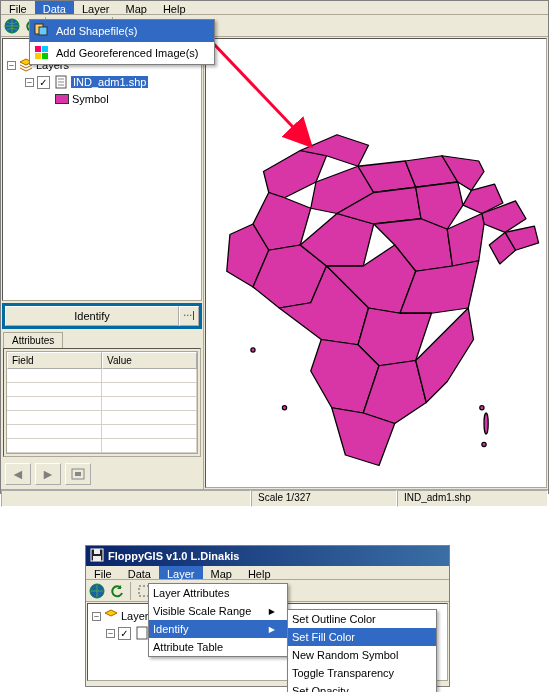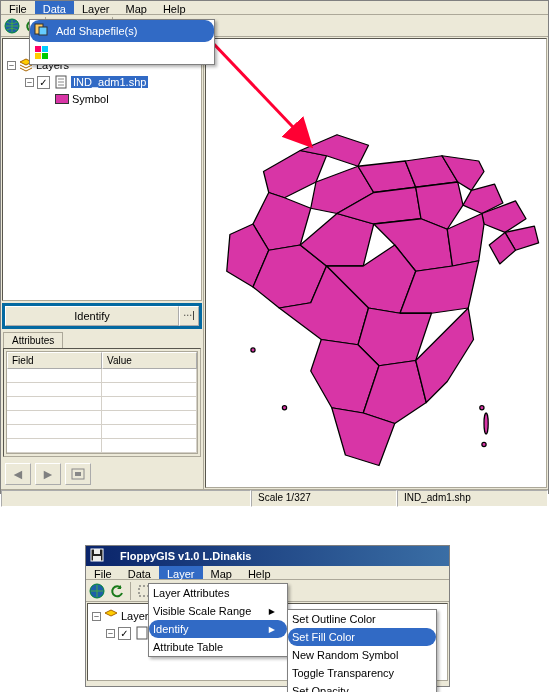--- a/index.html
+++ b/index.html
@@ -32,24 +32,24 @@
   .attr-body { height: 84px; background: #fff; }
   .attr-body .row { height: 14px; border-bottom: 1px solid #d4d0c8; display: flex; }
   .attr-body .row div { flex: 1; border-right: 1px solid #d4d0c8; }
   .nav-btns { display: flex; gap: 4px; padding: 4px; }
   .nav-btn { width: 26px; height: 22px; border: 1px outset #fff; background: #ece9d8; display: flex; align-items: center; justify-content: center; font-size: 14px; color: #808080; }
   .map-pane { flex: 1; background: #fff; position: relative; border: 1px inset #aca899; margin: 1px; }
   .statusbar { display: flex; border-top: 1px solid #aca899; height: 18px; background: #ece9d8; }
   .status-cell { border: 1px inset #fff; padding: 1px 6px; font-size: 10px; }
   .dropdown { position: absolute; background: #fff; border: 1px solid #808080; box-shadow: 2px 2px 3px rgba(0,0,0,0.3); z-index: 10; }
   .dropdown .drop-item { display: flex; align-items: center; padding: 3px 12px 3px 4px; gap: 6px; white-space: nowrap; }
-  .dropdown .drop-item.highlight { background: #316ac5; color: #fff; border-radius: 9px; }
+  .dropdown .drop-item.highlight { background: #316ac5; color: #fff; }
   .dropdown .drop-item .has-sub { margin-left: auto; font-size: 8px; }
   .arrow-red { position: absolute; z-index: 5; }
-  .titlebar { height: 20px; background: linear-gradient(to right, #0a246a, #3a6ea5); color: #fff; display: flex; align-items: center; padding: 0 4px; gap: 16px; font-weight: bold; font-size: 11px; }
+  .titlebar { height: 20px; background: linear-gradient(to right, #0a246a, #3a6ea5); color: #fff; display: flex; align-items: center; padding: 0 4px; gap: 4px; font-weight: bold; font-size: 11px; }
 </style>
 </head>
 <body>
 
 <div class="window" style="left:0; top:0; width:549px; height:494px;">
 
   <div class="menubar">
     <div class="menuitem">File</div>
     <div class="menuitem open">Data</div>
     <div class="menuitem">Layer</div>
@@ -69,20 +69,21 @@
     </div>
     <div class="drop-item">
       <span>
         <svg width="16" height="14">
             <rect x="1" y="1" width="6" height="6" fill="#f06"></rect>
             <rect x="8" y="1" width="6" height="6" fill="#0cf"></rect>
             <rect x="1" y="8" width="6" height="6" fill="#fc0"></rect>
             <rect x="8" y="8" width="6" height="6" fill="#0c0"></rect>
           </svg>
       </span>
+      <span>Add Georeferenced Image(s)</span>
     </div>
   </div>
 
   <div class="toolbar">
     <div class="tbtn">
         <svg width="16" height="16">
           <circle cx="8" cy="8" r="7" fill="#1e5fa8" stroke="#083"></circle>
           <path d="M2 8h12 M8 2v12 M3 4c3 2 7 2 10 0 M3 12c3-2 7-2 10 0" stroke="#4a4" fill="none"></path>
         </svg>
       </div>

